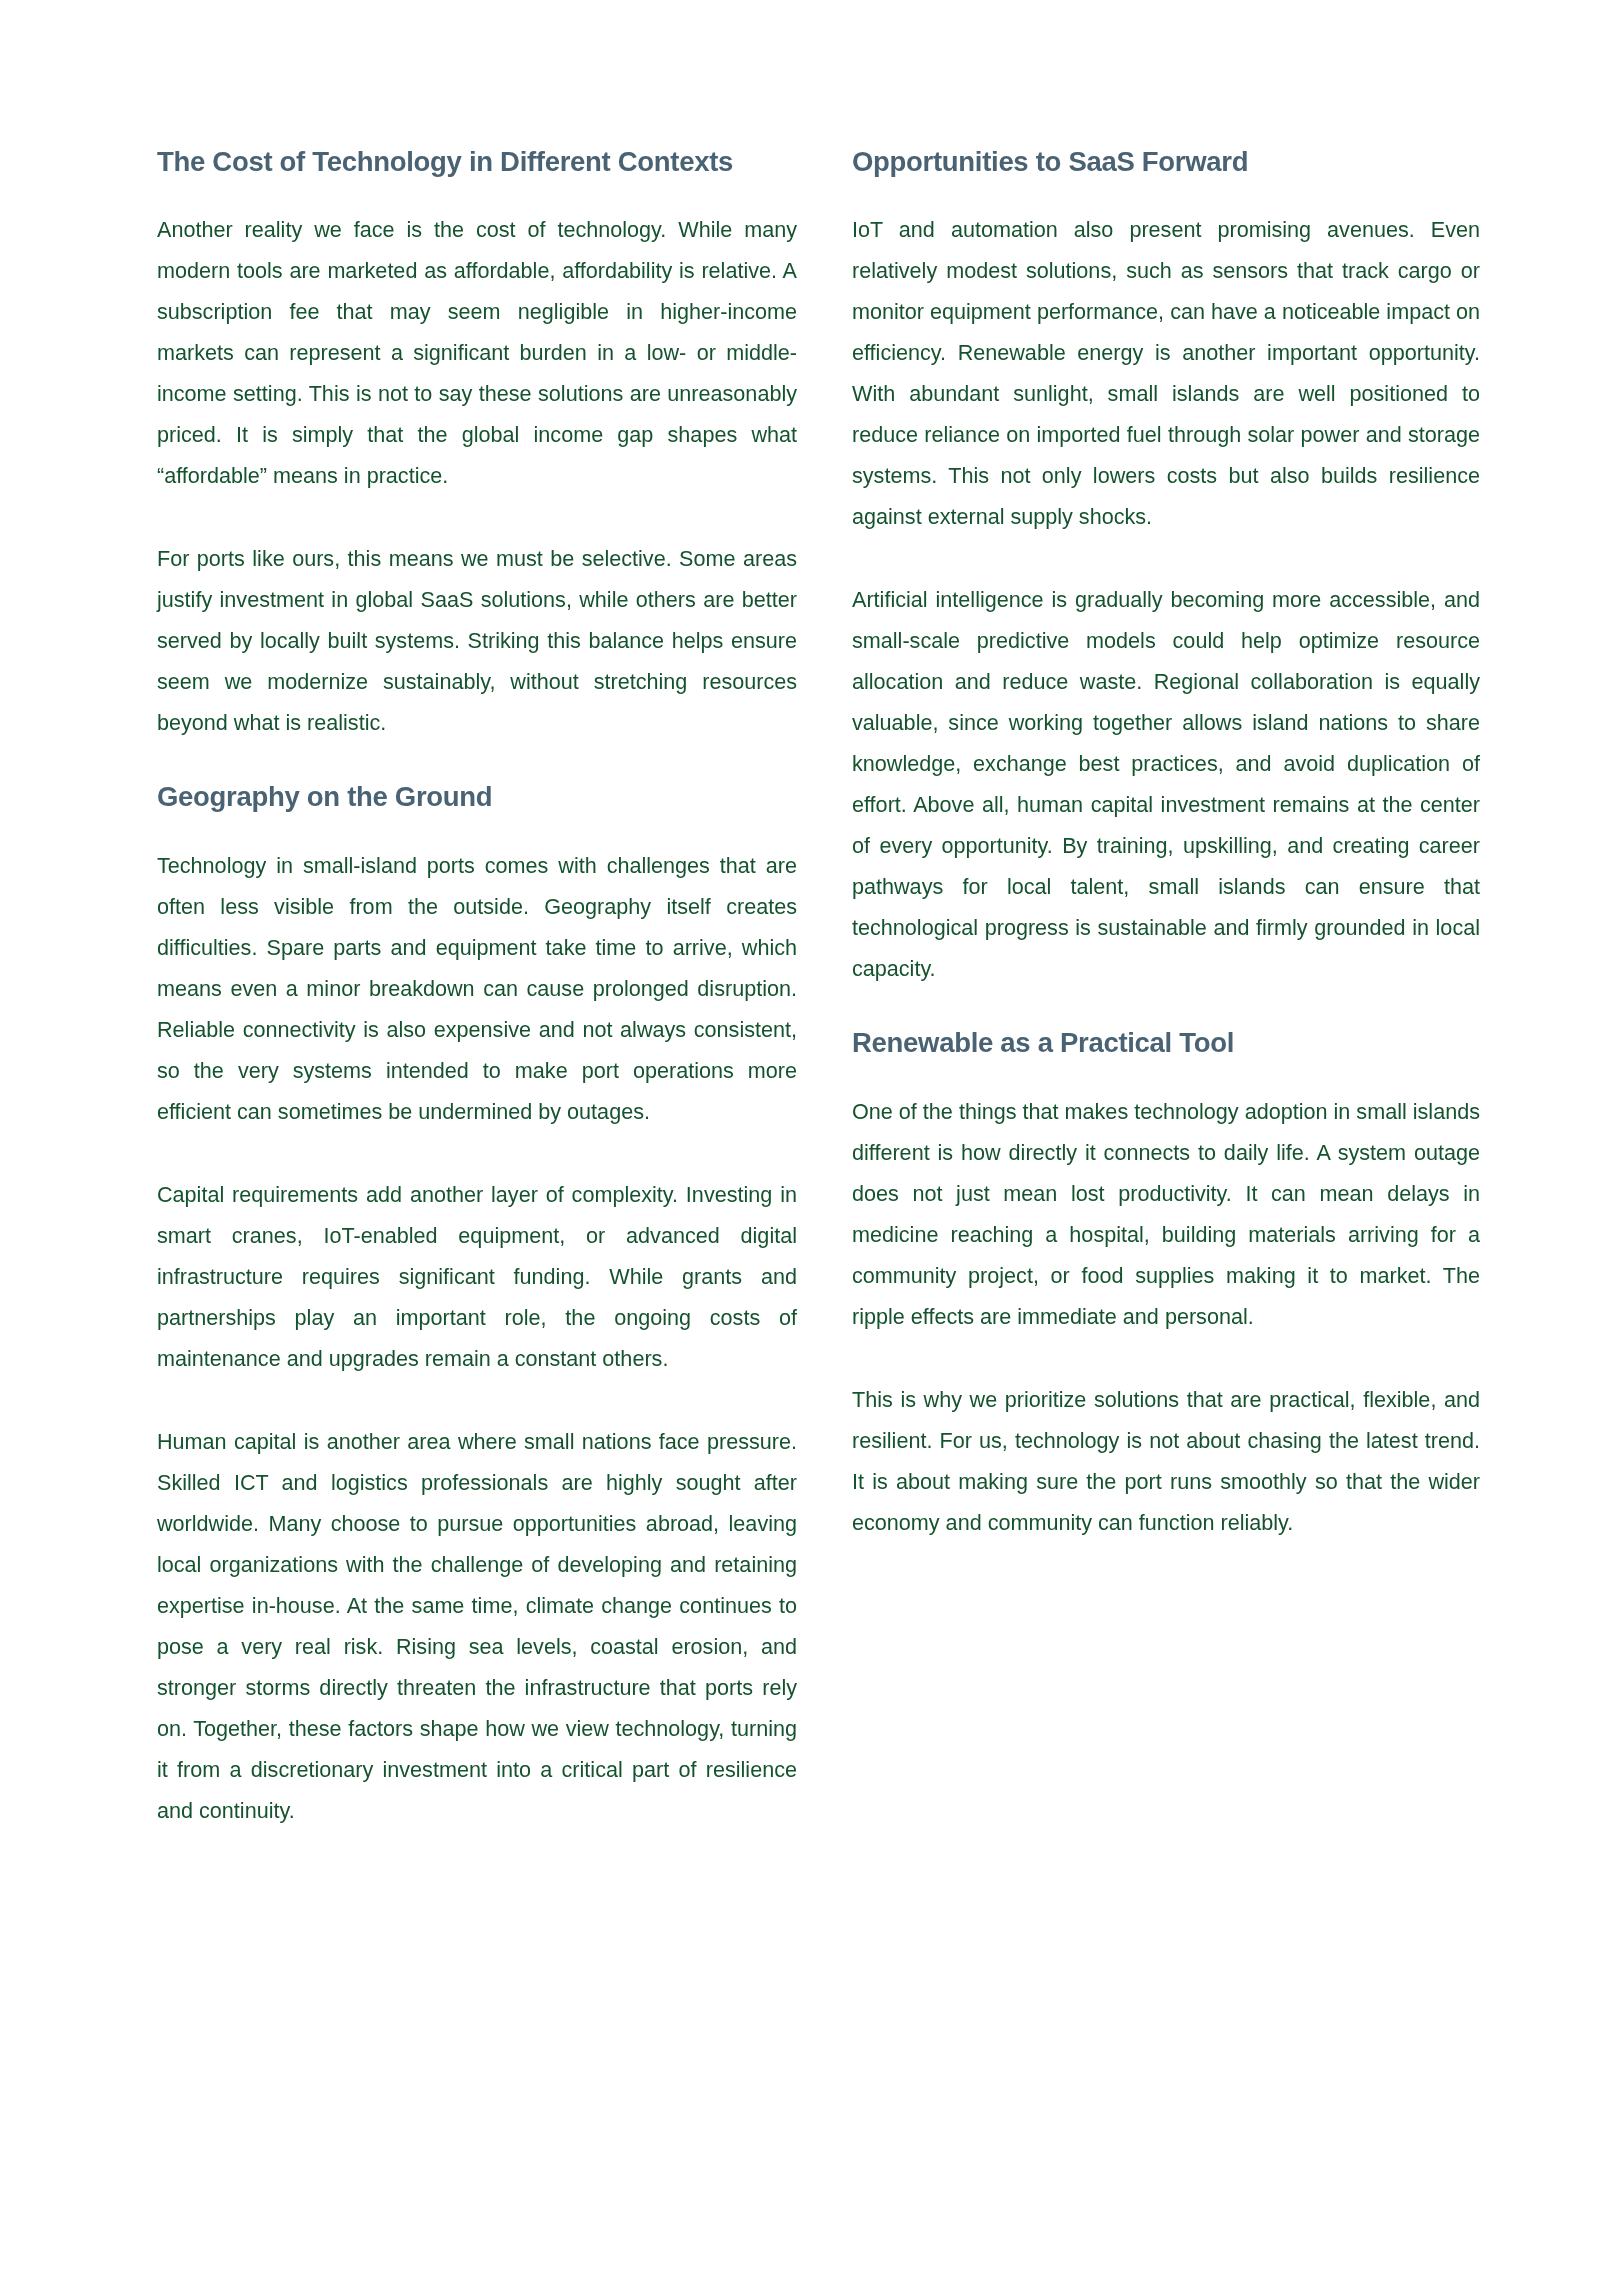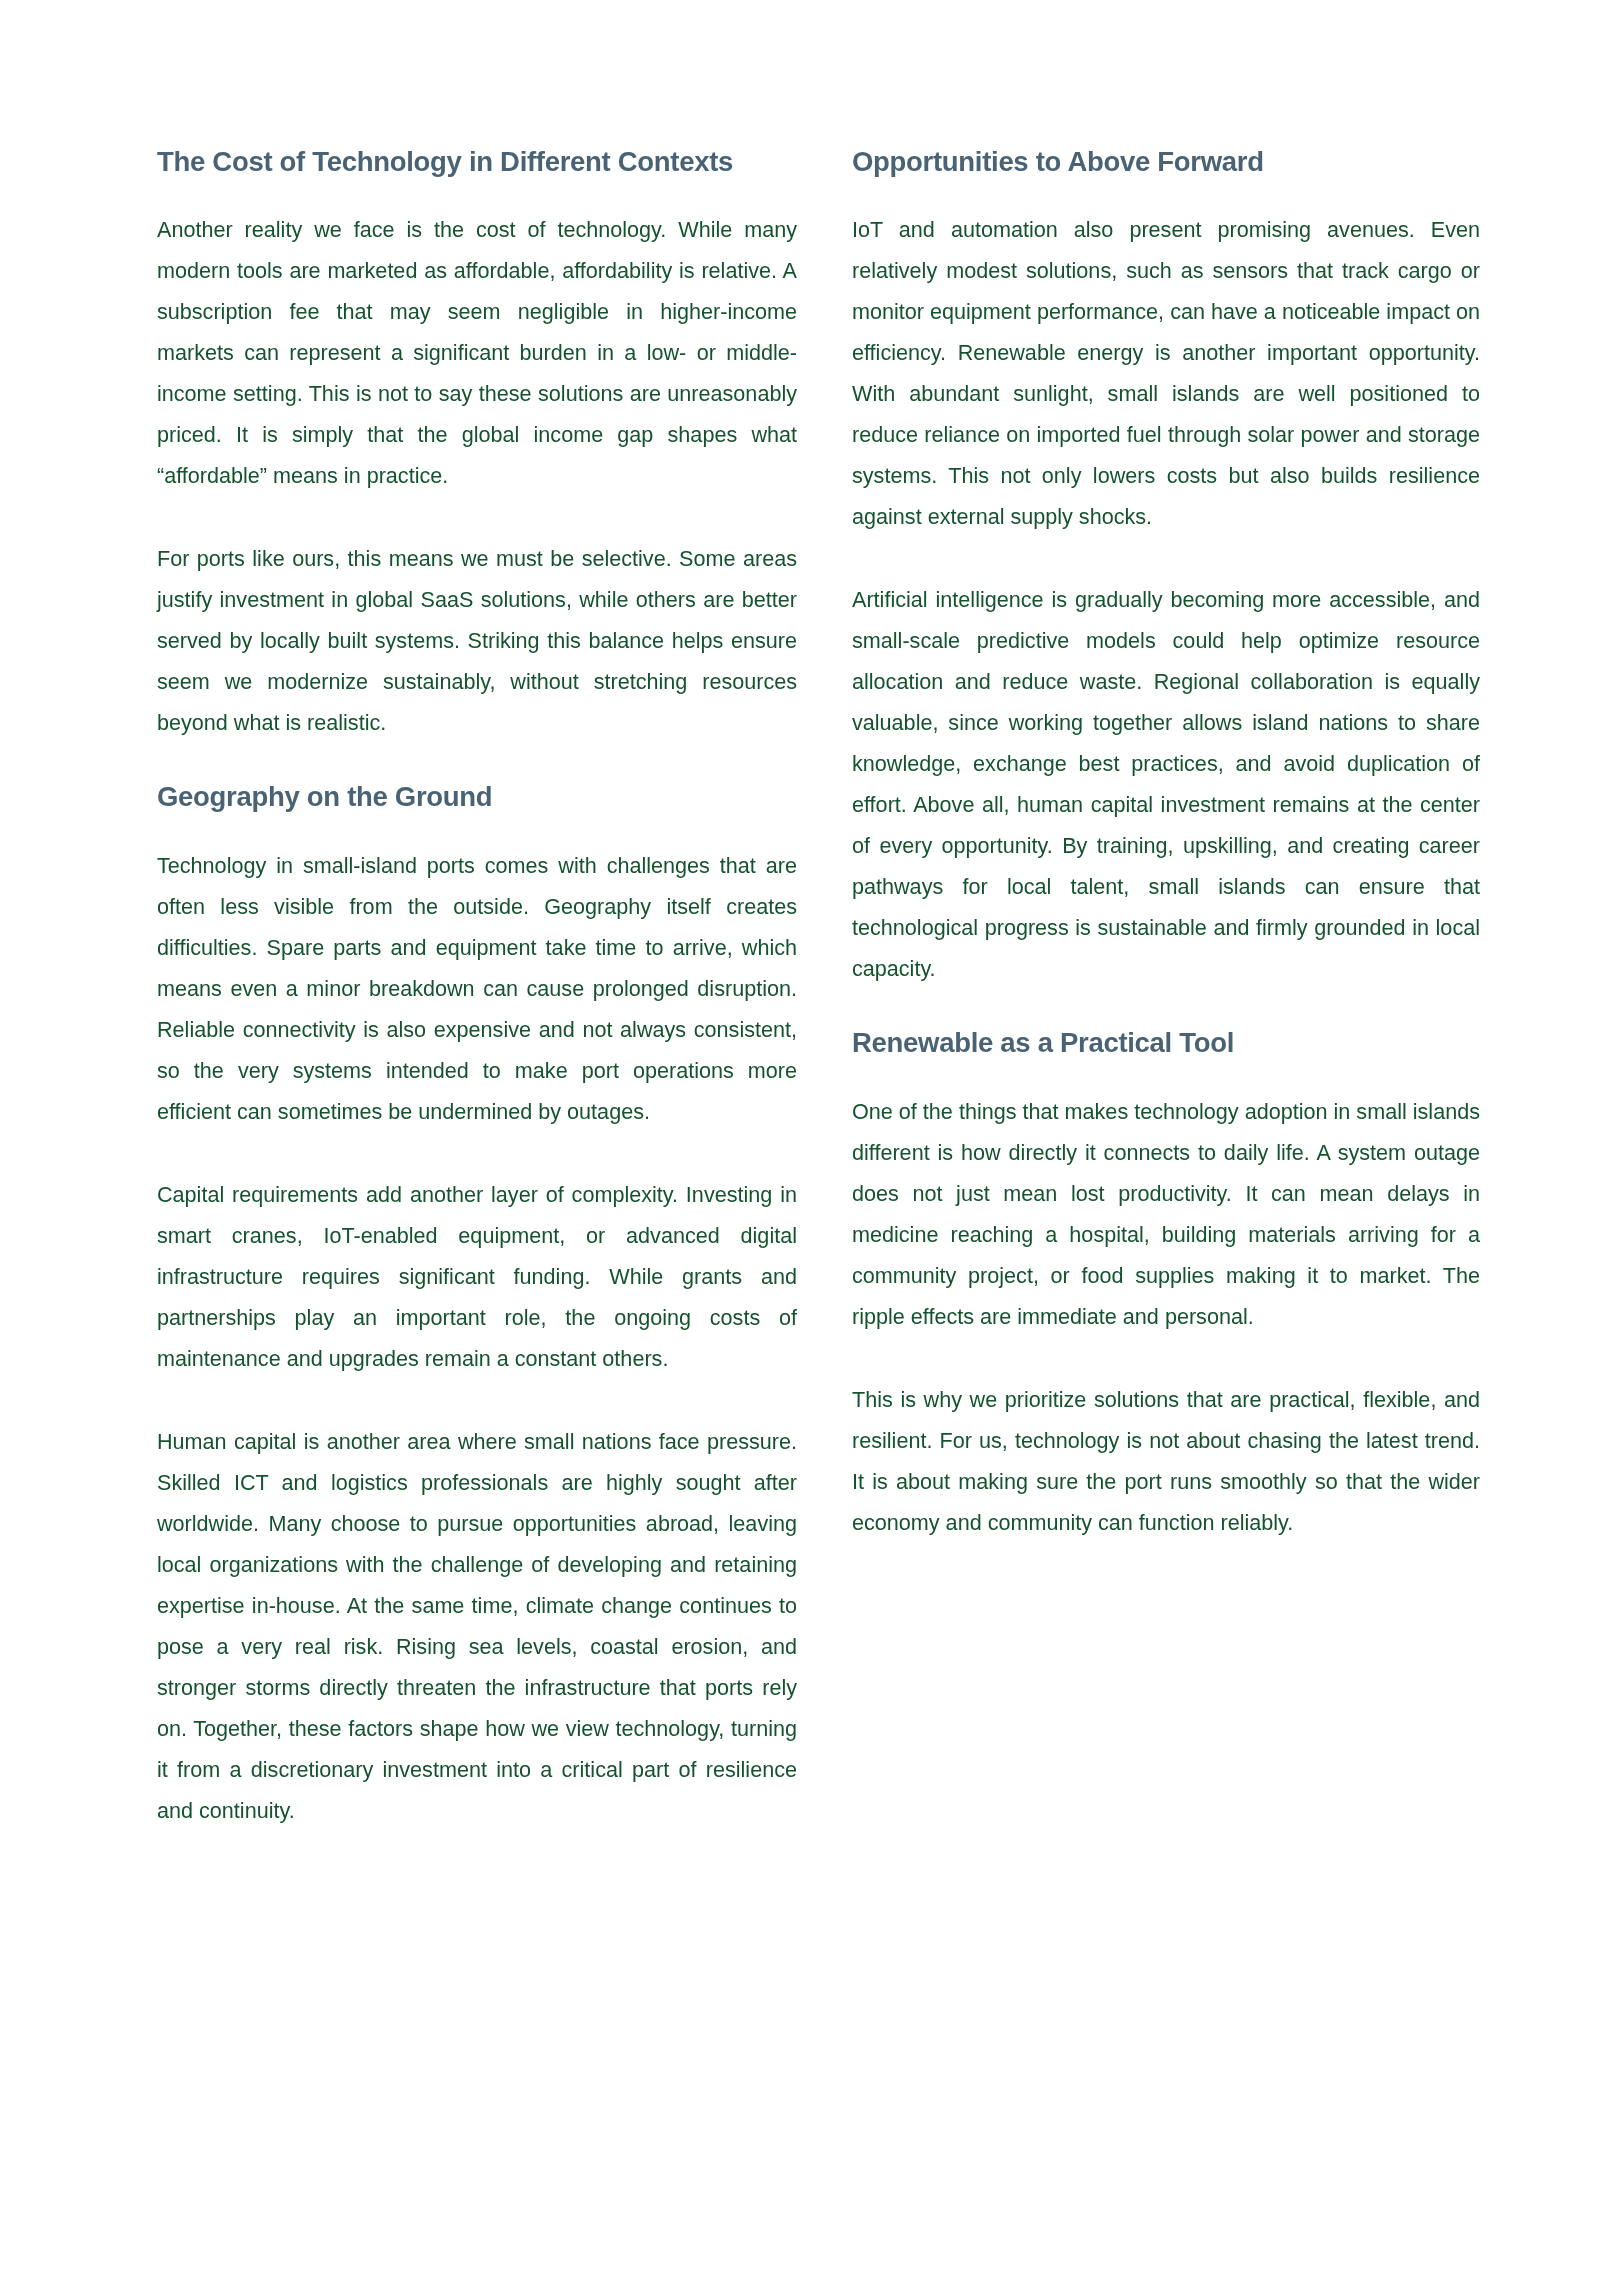--- a/index.html
+++ b/index.html
@@ -65,21 +65,21 @@
     <div class="section">
       <h2 class="section-heading">Geography on the Ground</h2>
       <p class="body-para">Technology in small-island ports comes with challenges that are often less visible from the outside. Geography itself creates difficulties. Spare parts and equipment take time to arrive, which means even a minor breakdown can cause prolonged disruption. Reliable connectivity is also expensive and not always consistent, so the very systems intended to make port operations more efficient can sometimes be undermined by outages.</p>
       <p class="body-para">Capital requirements add another layer of complexity. Investing in smart cranes, IoT-enabled equipment, or advanced digital infrastructure requires significant funding. While grants and partnerships play an important role, the ongoing costs of maintenance and upgrades remain a constant others.</p>
       <p class="body-para">Human capital is another area where small nations face pressure. Skilled ICT and logistics professionals are highly sought after worldwide. Many choose to pursue opportunities abroad, leaving local organizations with the challenge of developing and retaining expertise in-house. At the same time, climate change continues to pose a very real risk. Rising sea levels, coastal erosion, and stronger storms directly threaten the infrastructure that ports rely on. Together, these factors shape how we view technology, turning it from a discretionary investment into a critical part of resilience and continuity.</p>
     </div>
   </div>
 
   <div class="col col-right">
     <div class="section">
-      <h2 class="section-heading">Opportunities to Above Forward</h2>
+      <h2 class="section-heading">Opportunities to SaaS Forward</h2>
       <p class="body-para">IoT and automation also present promising avenues. Even relatively modest solutions, such as sensors that track cargo or monitor equipment performance, can have a noticeable impact on efficiency. Renewable energy is another important opportunity. With abundant sunlight, small islands are well positioned to reduce reliance on imported fuel through solar power and storage systems. This not only lowers costs but also builds resilience against external supply shocks.</p>
       <p class="body-para">Artificial intelligence is gradually becoming more accessible, and small-scale predictive models could help optimize resource allocation and reduce waste. Regional collaboration is equally valuable, since working together allows island nations to share knowledge, exchange best practices, and avoid duplication of effort. Above all, human capital investment remains at the center of every opportunity. By training, upskilling, and creating career pathways for local talent, small islands can ensure that technological progress is sustainable and firmly grounded in local capacity.</p>
     </div>
     <div class="section">
       <h2 class="section-heading">Renewable as a Practical Tool</h2>
       <p class="body-para">One of the things that makes technology adoption in small islands different is how directly it connects to daily life. A system outage does not just mean lost productivity. It can mean delays in medicine reaching a hospital, building materials arriving for a community project, or food supplies making it to market. The ripple effects are immediate and personal.</p>
       <p class="body-para">This is why we prioritize solutions that are practical, flexible, and resilient. For us, technology is not about chasing the latest trend. It is about making sure the port runs smoothly so that the wider economy and community can function reliably.</p>
     </div>
   </div>
 

